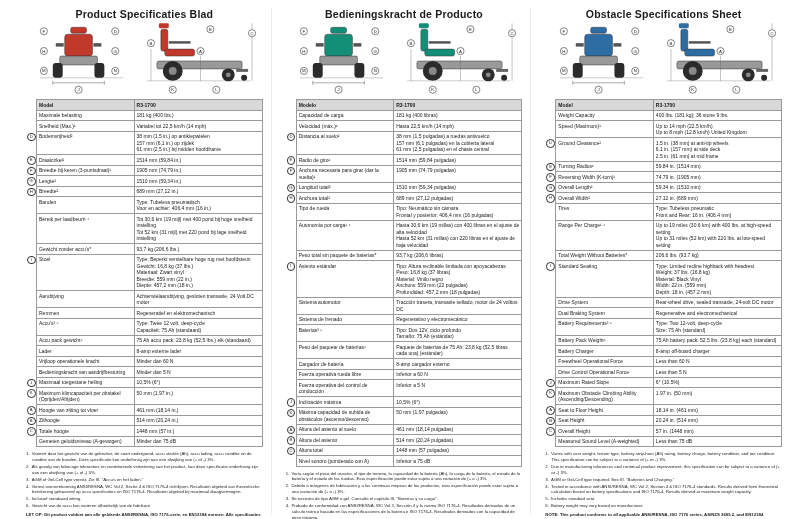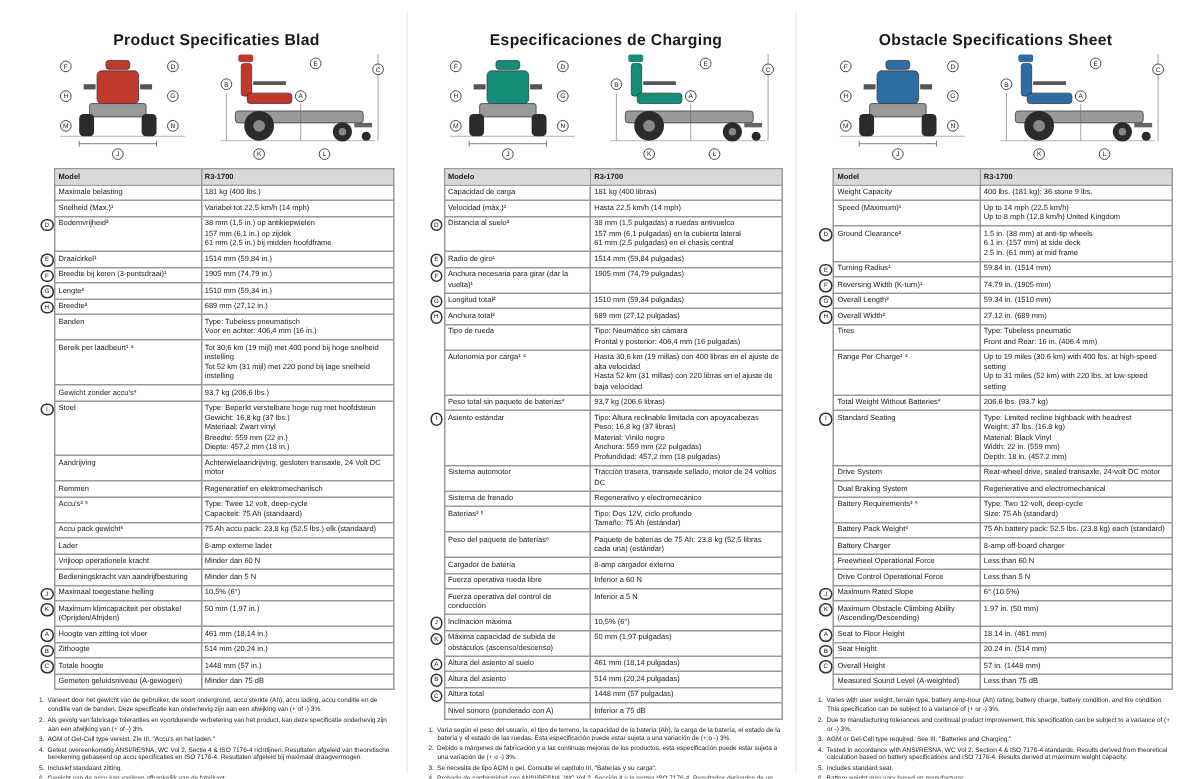--- a/index.html
+++ b/index.html
@@ -4,21 +4,21 @@
 <style>
   html,body{margin:0;padding:0;}
   body{
     width:802px;height:519px;overflow:hidden;background:#ffffff;
     font-family:"Liberation Sans",sans-serif;color:#1a1a1a;position:relative;
   }
   .page{width:802px;height:519px;box-sizing:border-box;padding:8px 12px 4px;background:#fff;}
   .columns{display:flex;gap:0;height:100%;}
   section.col{flex:1;min-width:0;position:relative;padding:0 8px 0 14px;box-sizing:border-box;}
   section.col + section.col{border-left:1px solid #ececec;}
-  h1.title{font-size:10.5px;font-weight:bold;text-align:center;margin:13px 0 3px 0;letter-spacing:0.2px;}
+  h1.title{font-size:10.5px;font-weight:bold;text-align:center;margin:0 0 3px 0;letter-spacing:0.2px;}
   .diagram{height:76px;display:flex;justify-content:center;align-items:flex-start;overflow:hidden;}
   .diagram svg{display:block;}
   table.spec{border-collapse:collapse;width:calc(100% - 10px);margin-left:10px;font-size:5px;table-layout:fixed;}
   table.spec td{border:0.6px solid #9a9a9a;padding:1.5px 2px;vertical-align:top;line-height:1.3;word-wrap:break-word;}
   td.lbl{width:41%;position:relative;}
   td.val{white-space:pre-line;}
   tr.model-row td{background:#d9d9d9;font-weight:bold;}
   .letter{
     position:absolute;left:-10px;top:1px;width:6.5px;height:6.5px;border:0.6px solid #333;
     border-radius:50%;font-size:4.2px;line-height:6.5px;text-align:center;background:#fff;color:#222;
@@ -244,21 +244,21 @@
           <li>2. Als gevolg van fabricage toleranties en voortdurende verbetering van het product, kan deze specificatie onderhevig zijn aan een afwijking van (+ of -) 3%.</li>
           <li>3. AGM of Gel-Cell type vereist. Zie III. "Accu's en het laden."</li>
           <li>4. Getest overeenkomstig ANSI/RESNA, WC Vol 2, Sectie 4 &amp; ISO 7176-4 richtlijnen. Resultaten afgeleid van theoretische berekening gebaseerd op accu specificaties en ISO 7176-4. Resultaten afgeleid bij maximaal draagvermogen.</li>
           <li>5. Inclusief standaard zitting.</li>
           <li>6. Gewicht van de accu kan variëren afhankelijk van de fabrikant.</li>
         </ol>
       <p class="note">LET OP: Dit product voldoet aan alle geldende ANSI/RESNA, ISO 7176-serie, en EN12184 normen. Alle specificaties kunnen zonder voorafgaande kennisgeving worden veranderd.</p>
     </section>
 
     <section class="col">
-      <h1 class="title">Especificaciones de Charging</h1>
+      <h1 class="title">Bedieningskracht de Producto</h1>
       <div class="diagram">
           <svg viewBox="0 0 230 74" width="228" height="74" style="--accent: #148f77;">
     <g>
       <line x1="10" y1="55" x2="94" y2="55" stroke="#aaaaaa" stroke-width="0.6"></line>
       <rect x="41" y="4" width="16" height="6" rx="2" fill="var(--accent)" stroke="#333" stroke-width="0.5"></rect>
       <rect x="35" y="11" width="28" height="22" rx="3" fill="var(--accent)" stroke="#333" stroke-width="0.5"></rect>
       <rect x="26" y="20" width="8" height="3.5" fill="#555"></rect>
       <rect x="64" y="20" width="8" height="3.5" fill="#555"></rect>
       <rect x="30" y="33" width="38" height="9" rx="1.5" fill="#999" stroke="#333" stroke-width="0.5"></rect>
       <rect x="23" y="40" width="10" height="15" rx="3" fill="#2b2b2b"></rect>

